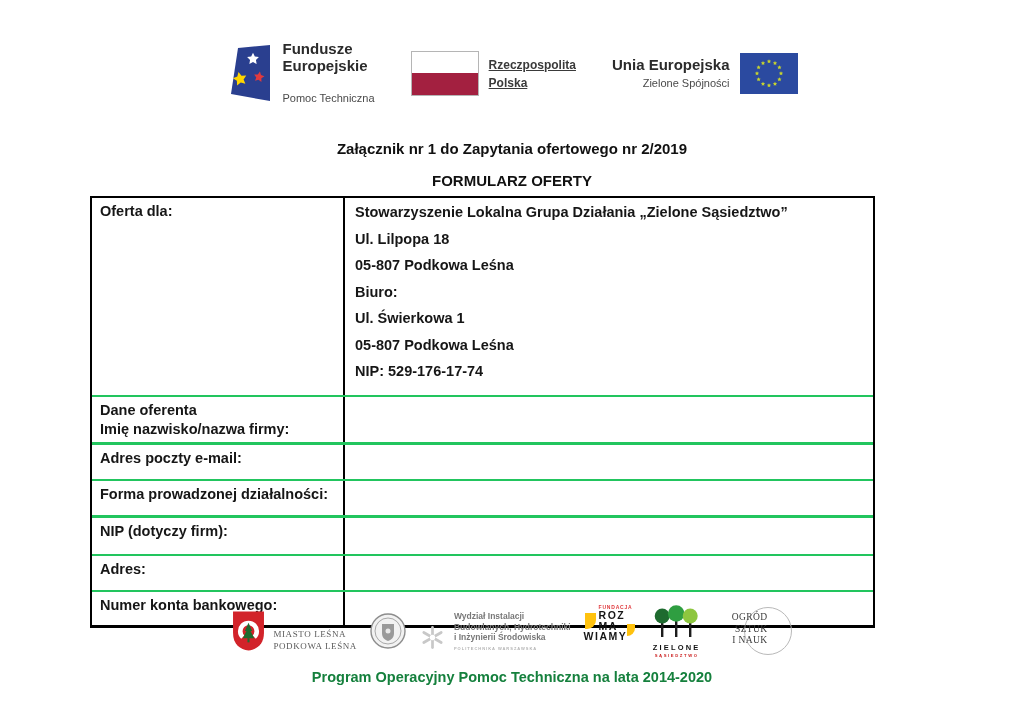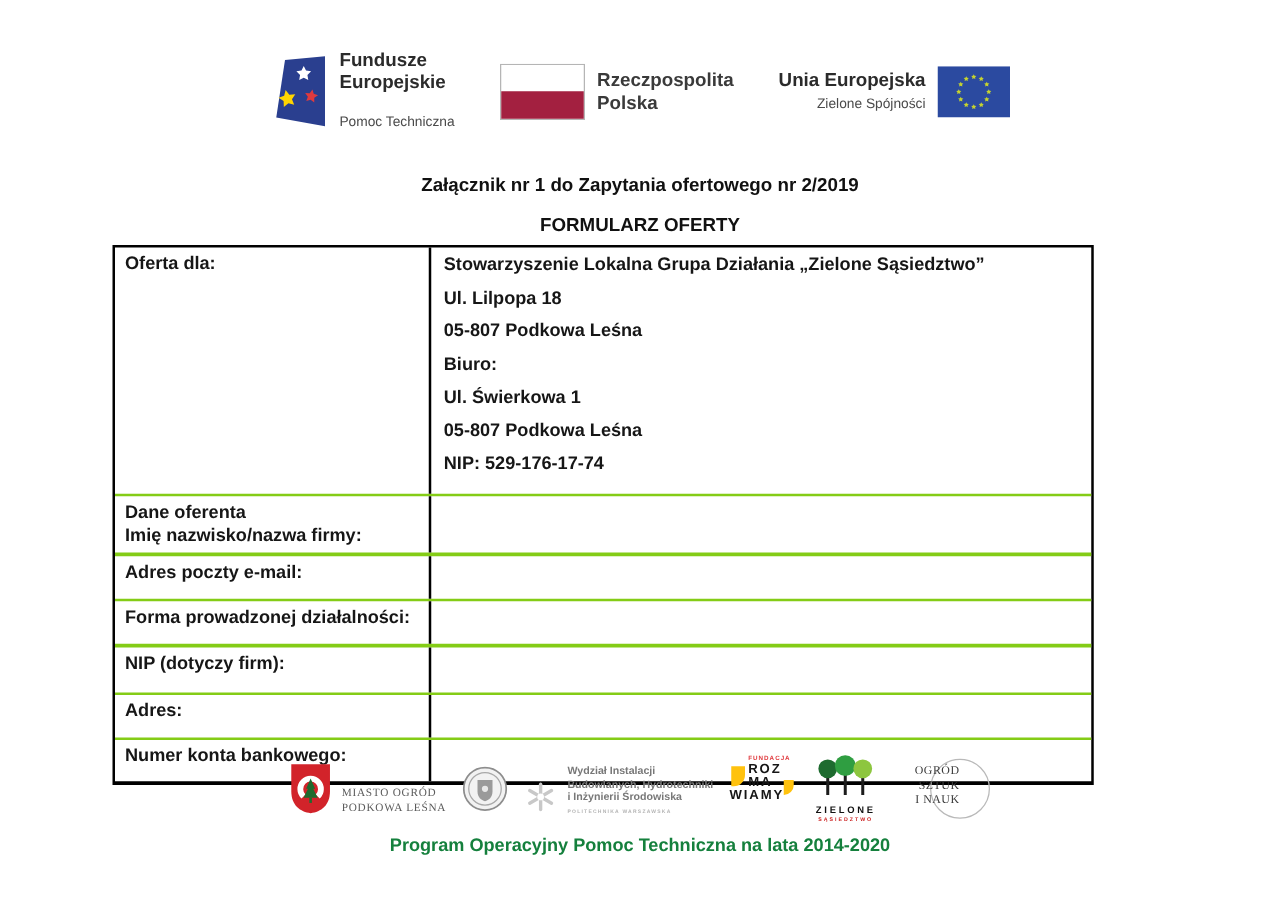--- a/index.html
+++ b/index.html
@@ -9,34 +9,34 @@
     -webkit-font-smoothing:antialiased;
   }
   
   .header-logos{
     position:absolute;top:40px;left:0;width:100%;
     display:flex;justify-content:center;align-items:center;gap:36px;
   }
   .logo-block{display:flex;align-items:center;gap:10px;}
   .fe-text{line-height:17px;font-size:15px;font-weight:bold;color:#2b2b2b;}
   .fe-sub{font-size:11px;font-weight:normal;color:#4a4a4a;margin-top:16px;}
-  .pl-text{line-height:18px;font-size:15px;font-weight:bold;color:#3a3a3a;}
+  .pl-text{line-height:18px;font-size:12px;font-weight:bold;color:#3a3a3a;text-decoration:underline;}
   .eu-text{text-align:right;line-height:17px;}
   .eu-title{font-size:15px;font-weight:bold;color:#2b2b2b;}
   .eu-sub{font-size:11px;color:#4a4a4a;margin-top:2px;}
   
   .doc-title{position:absolute;left:0;width:100%;text-align:center;font-weight:bold;font-size:15px;color:#111;}
   .t1{top:140px;}
   .t2{top:172px;}
   
   .form-table{
     position:absolute;left:90px;top:196px;width:785px;
     border:2px solid #000;border-bottom-width:3px;box-sizing:border-box;
   }
-  .f-row{display:flex;border-bottom:2px solid #84cc16;}
+  .f-row{display:flex;border-bottom:2px solid #22c55e;}
   .f-row:last-child{border-bottom:none;}
   .f-row.thick{border-bottom-width:3px;}
   .cell-label{
     width:253px;box-sizing:border-box;border-right:2px solid #000;
     padding:4px 8px 3px 8px;font-weight:bold;font-size:14.5px;line-height:19px;
   }
   .cell-value{flex:1;box-sizing:border-box;padding:4px 10px;font-weight:bold;font-size:14.5px;}
   .r1 .cell-value{padding-top:7px;}
   .addr-line{line-height:15px;margin-bottom:11.5px;}
   .r2{min-height:41px;}
@@ -182,21 +182,21 @@
 <div class="footer-logos">
 
   <div class="flogo">
     <svg width="33" height="42" viewBox="0 0 32 40">
       <path d="M1,1 H31 V22 C31,33 24,38 16,39 C8,38 1,33 1,22 Z" style="fill:var(--crest_red)"></path>
       <path d="M10.5,26 A8,8 0 1 1 21.5,26" fill="none" stroke="#ffffff" stroke-width="4.5"></path>
       <polygon points="16,12 12.5,20 14,20 10.5,27 21.5,27 18,20 19.5,20" style="fill:var(--tree_dark)"></polygon>
       <rect x="15" y="27" width="2" height="4" style="fill:var(--tree_dark)"></rect>
     </svg>
     <div class="podkowa-text">
-      <div>MIASTO OGRÓD</div>
+      <div>MIASTO LEŚNA</div>
       <div>PODKOWA LEŚNA</div>
     </div>
   </div>
 
   <svg width="36" height="36" viewBox="0 0 36 36">
     <circle cx="18" cy="18" r="17" fill="#f2f2f2" stroke="#8d8d8d" stroke-width="1.4"></circle>
     <circle cx="18" cy="18" r="13" fill="none" stroke="#a8a8a8" stroke-width="1"></circle>
     <path d="M12,11 H24 V20 C24,25 21,27 18,28 C15,27 12,25 12,20 Z" fill="#9a9a9a"></path>
     <circle cx="18" cy="18" r="2.5" fill="#e8e8e8"></circle>
   </svg>

